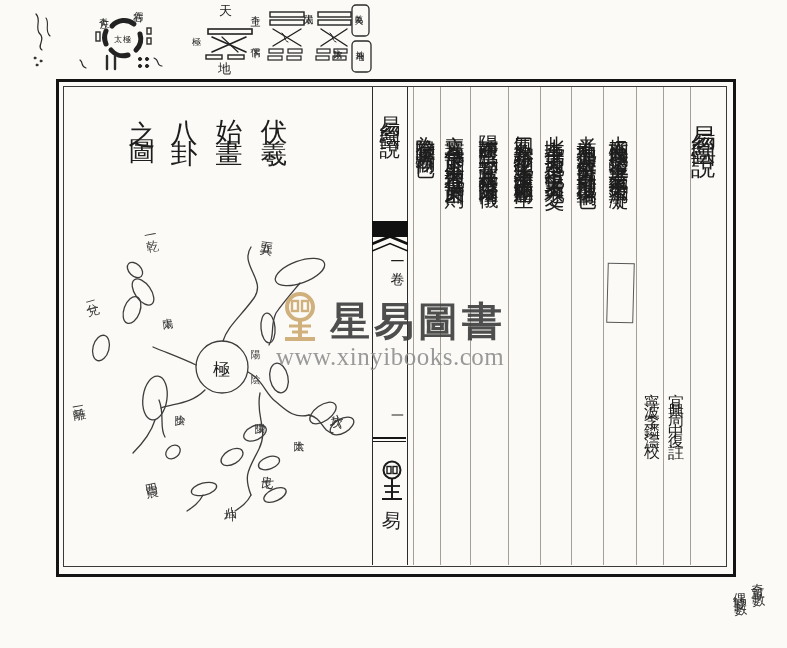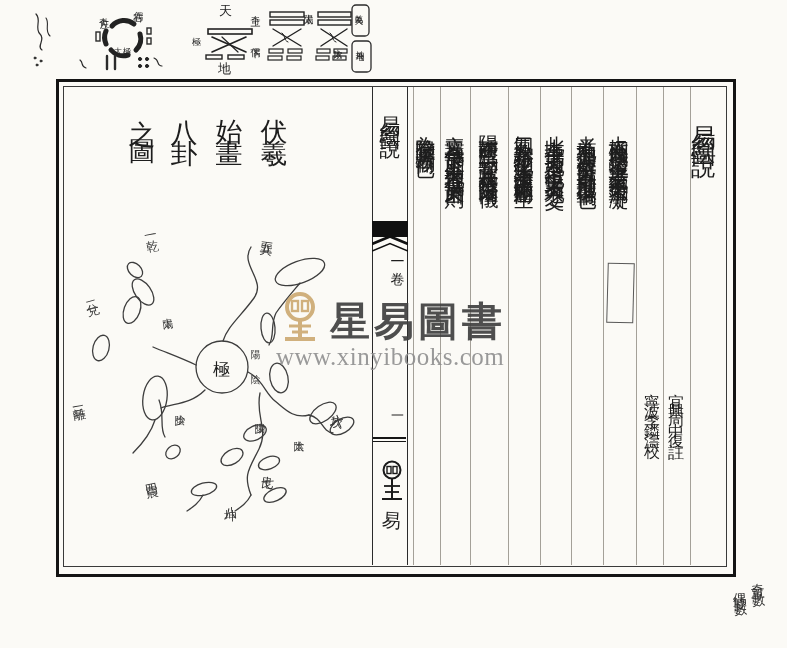--- a/index.html
+++ b/index.html
@@ -95,21 +95,21 @@
       <rect x="333" y="56" width="13" height="4" stroke-width="1.2"></rect>
     </g>
 
     <rect x="352" y="5" width="17" height="31" rx="4" stroke-width="1.3"></rect>
     <rect x="352" y="41" width="19" height="31" rx="4" stroke-width="1.3"></rect>
   </g>
 </svg>
 
 <span class="abs v margin-label" style="left:97px;top:10px;transform:rotate(-8deg);">奇左</span>
 <span class="abs v margin-label" style="left:134px;top:4px;transform:rotate(6deg);">偶右</span>
-<span class="abs margin-label" style="left:114px;top:46px;font-size:8px;font-family:Liberation Serif, serif;">太極</span>
+<span class="abs margin-label" style="left:114px;top:34px;font-size:8px;font-family:Liberation Serif, serif;">太極</span>
 
 <span class="abs margin-label" style="left:219px;top:2px;font-size:13px;">天</span>
 <span class="abs margin-label" style="left:192px;top:36px;font-size:9px;">極</span>
 <span class="abs v margin-label" style="left:250px;top:8px;">奇上</span>
 <span class="abs v margin-label" style="left:250px;top:40px;">偶下</span>
 <span class="abs margin-label" style="left:218px;top:60px;font-size:13px;">地</span>
 
 <span class="abs v margin-label" style="left:303px;top:6px;">太陽</span>
 <span class="abs v margin-label" style="left:333px;top:42px;font-size:9px;">太陰</span>
 <span class="abs v margin-label" style="left:355px;top:8px;font-size:8.5px;">乾為天</span>

